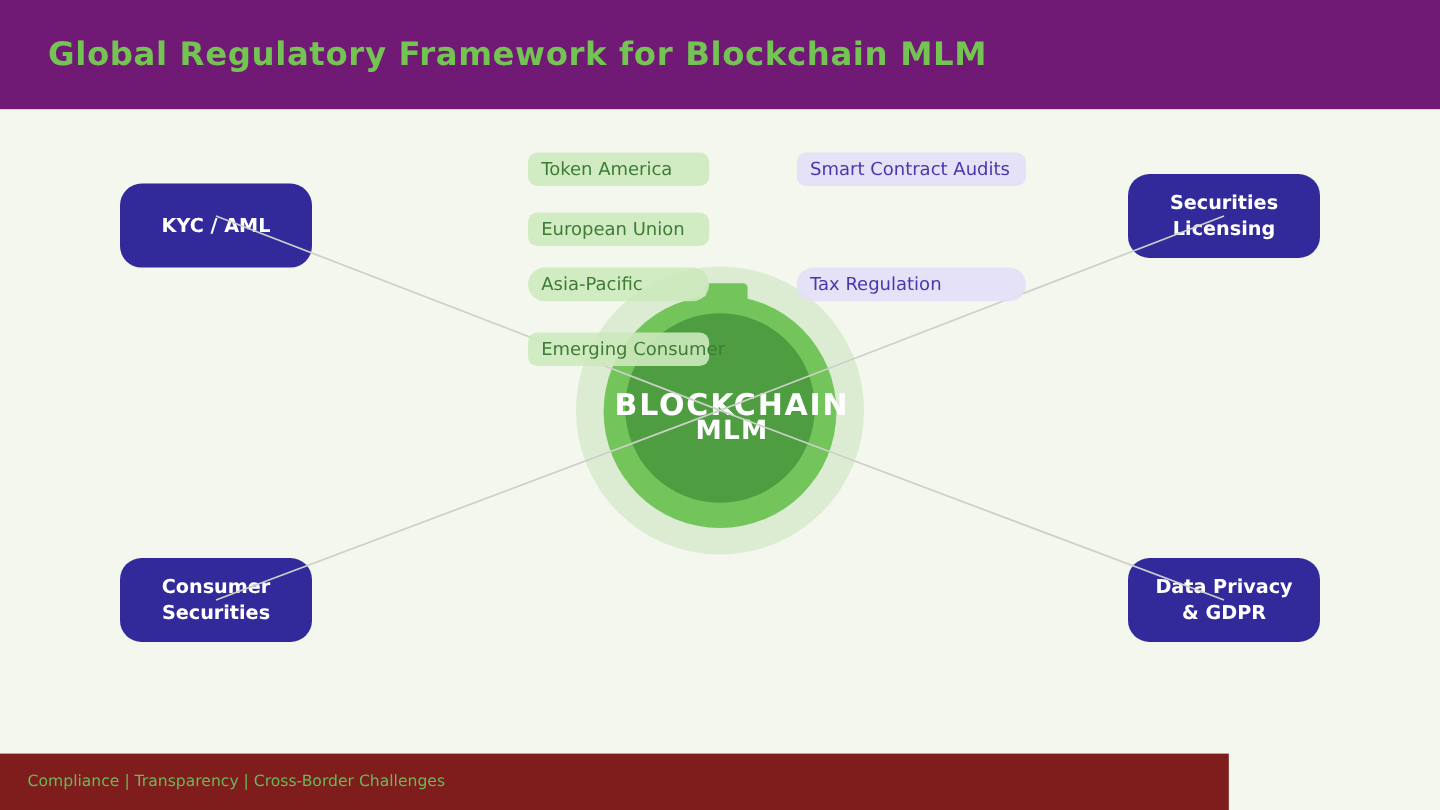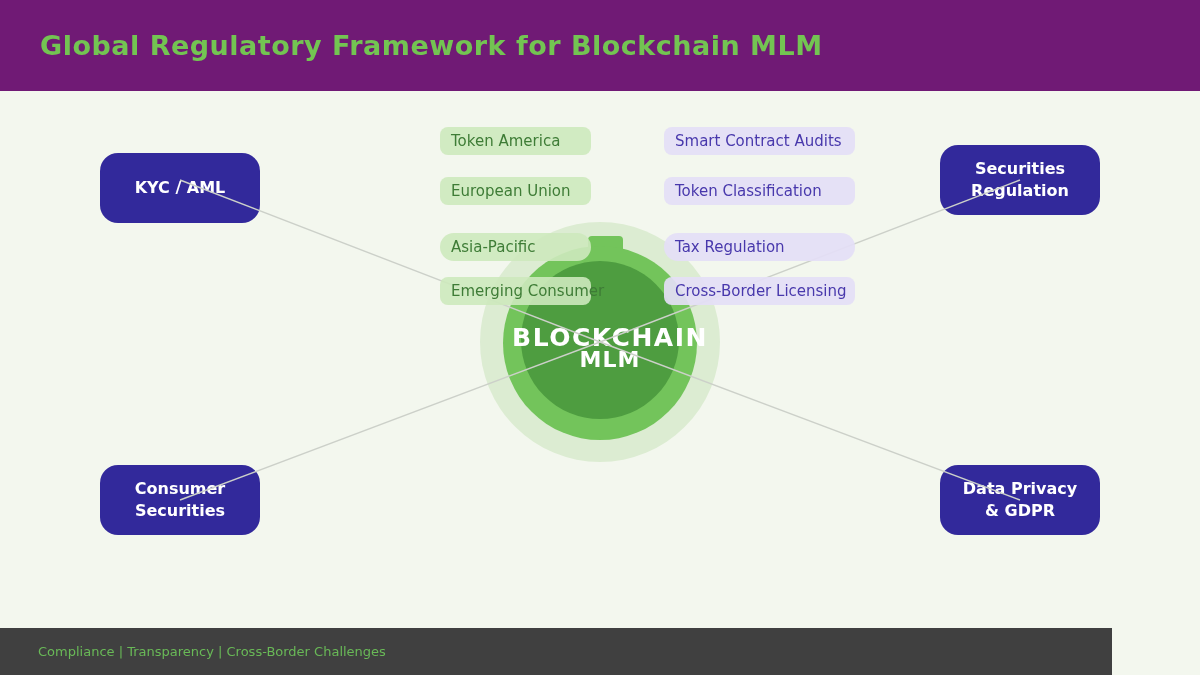--- a/index.html
+++ b/index.html
@@ -27,25 +27,25 @@
   .page-title {
     color: #73c452;
     font-size: 27px;
     font-weight: bold;
     letter-spacing: 0.5px;
   }
 
   .footer-bar {
     position: absolute;
     left: 0; bottom: 0;
-    width: 1112px; height: 47px;
-    background: #404040;
+    width: 1024px; height: 47px;
+    background: #7f1d1d;
     display: flex;
     align-items: center;
-    padding-left: 38px;
+    padding-left: 23px;
     z-index: 10;
   }
   .footer-text {
     color: #69b957;
     font-size: 13px;
   }
 
   .circle { position: absolute; border-radius: 50%; z-index: 1; }
   .circle-halo   { left: 480px; top: 222px; width: 240px; height: 240px; background: #dcecd2; }
   .circle-middle { left: 503px; top: 246px; width: 194px; height: 194px; background: #73c45b; }
@@ -118,21 +118,21 @@
   }
   .pill-topic {
     left: 620px;
     width: 191px;
     background: rgba(228, 222, 246, 0.92);
     color: #4838ac;
     margin-left: 44px;
   }
   .row-0 { top: 127px; }
   .row-1 { top: 177px; }
-  .row-2 { top: 233px; border-radius: 14px; }
+  .row-2 { top: 223px; border-radius: 14px; }
   .row-3 { top: 277px; }
 </style>
 </head>
 <body>
 
 <div class="canvas">
 
   <div class="header-bar">
     <div class="page-title">Global Regulatory Framework for Blockchain MLM</div>
   </div>
@@ -145,21 +145,21 @@
   <div class="center-label">
     <span class="center-line1">BLOCKCHAIN</span>
     <span class="center-line2">MLM</span>
   </div>
 
   <div class="node node-kyc">
     <span>KYC / AML</span>
   </div>
   <div class="node node-sec">
     <span>Securities</span>
-    <span>Regulation</span>
+    <span>Licensing</span>
   </div>
   <div class="node node-consumer">
     <span>Consumer</span>
     <span>Securities</span>
   </div>
   <div class="node node-privacy">
     <span>Data Privacy</span>
     <span>&amp; GDPR</span>
   </div>
 
@@ -169,21 +169,19 @@
     <line x1="180" y1="500" x2="600" y2="342" stroke="#ccd0c9" stroke-width="1.4"></line>
     <line x1="1020" y1="500" x2="600" y2="342" stroke="#ccd0c9" stroke-width="1.4"></line>
   </svg>
 
   <div class="pill pill-region row-0">Token America</div>
   <div class="pill pill-region row-1">European Union</div>
   <div class="pill pill-region row-2">Asia-Pacific</div>
   <div class="pill pill-region row-3">Emerging Consumer</div>
 
   <div class="pill pill-topic row-0">Smart Contract Audits</div>
-  <div class="pill pill-topic row-1">Token Classification</div>
   <div class="pill pill-topic row-2">Tax Regulation</div>
-  <div class="pill pill-topic row-3">Cross-Border Licensing</div>
 
   <div class="footer-bar">
     <div class="footer-text">Compliance | Transparency | Cross-Border Challenges</div>
   </div>
 
 </div>
 
 </body></html>

